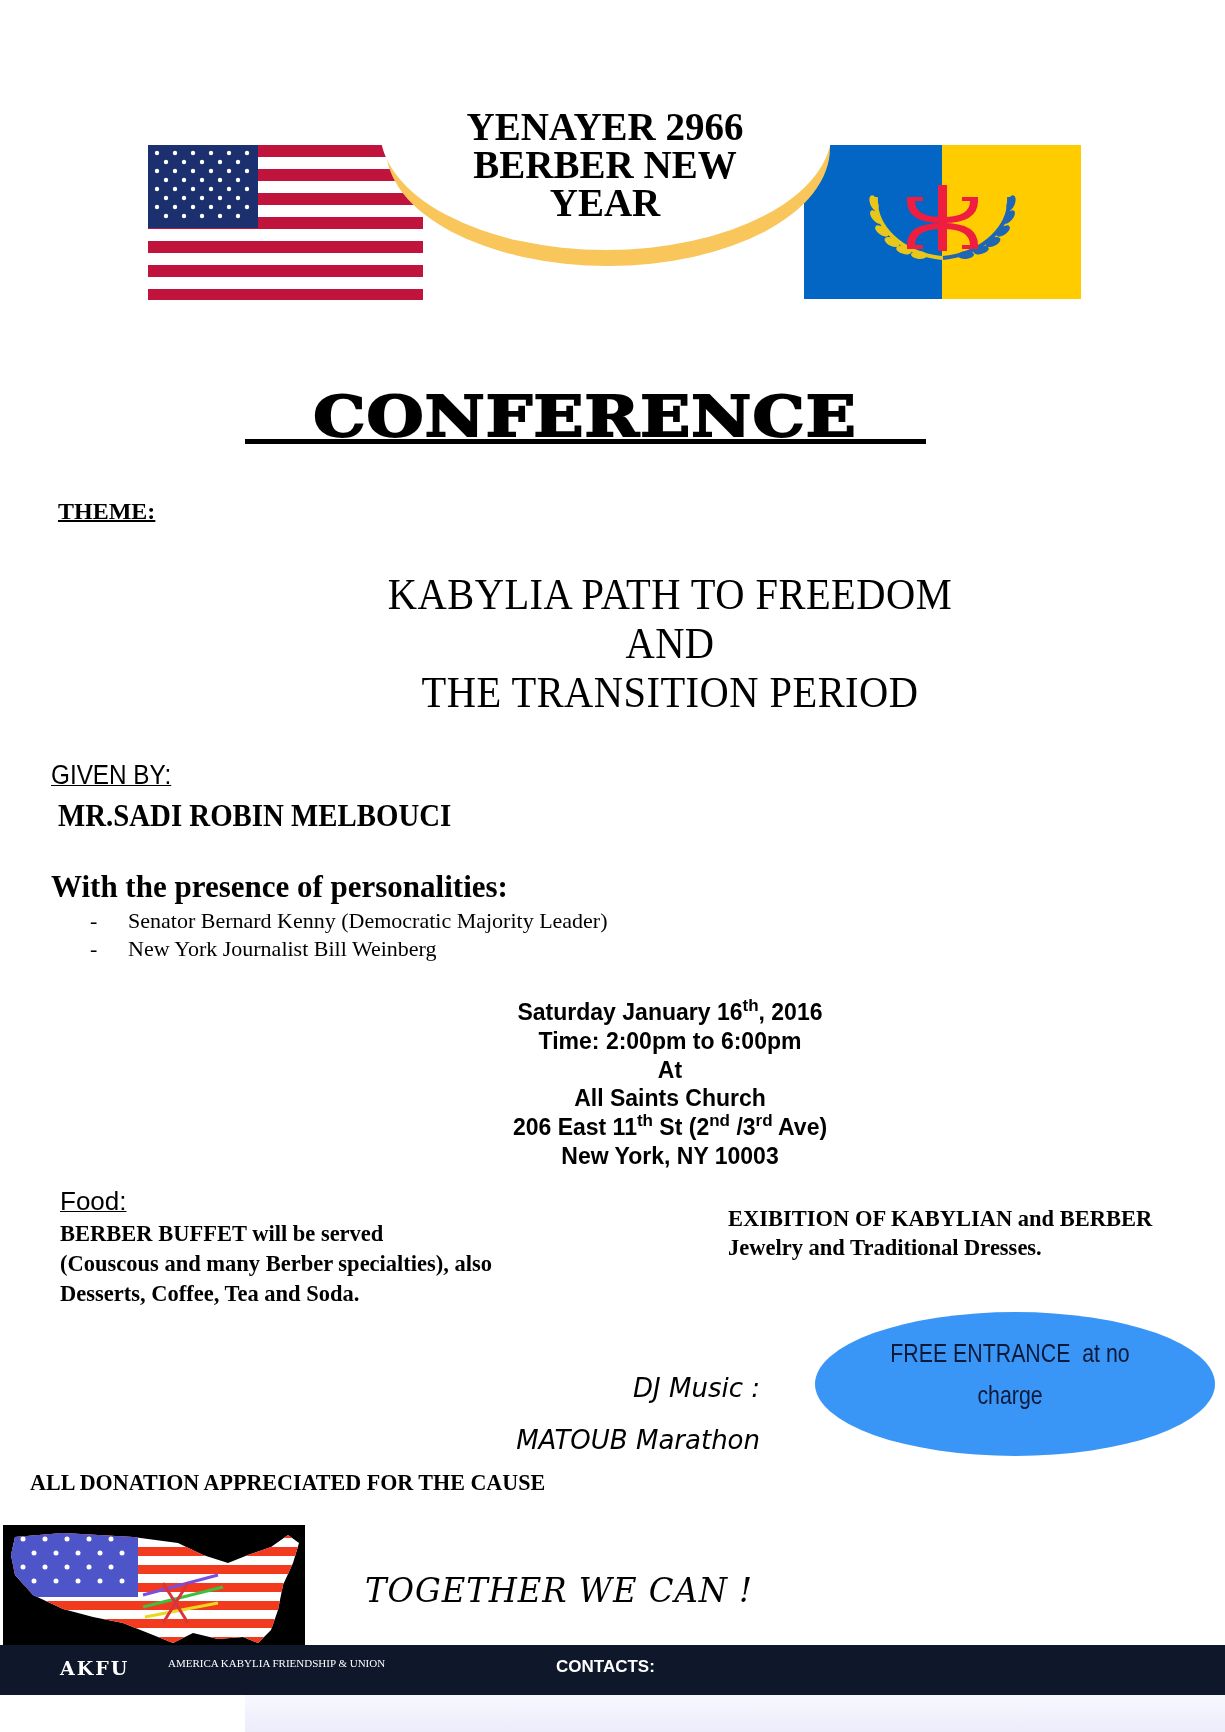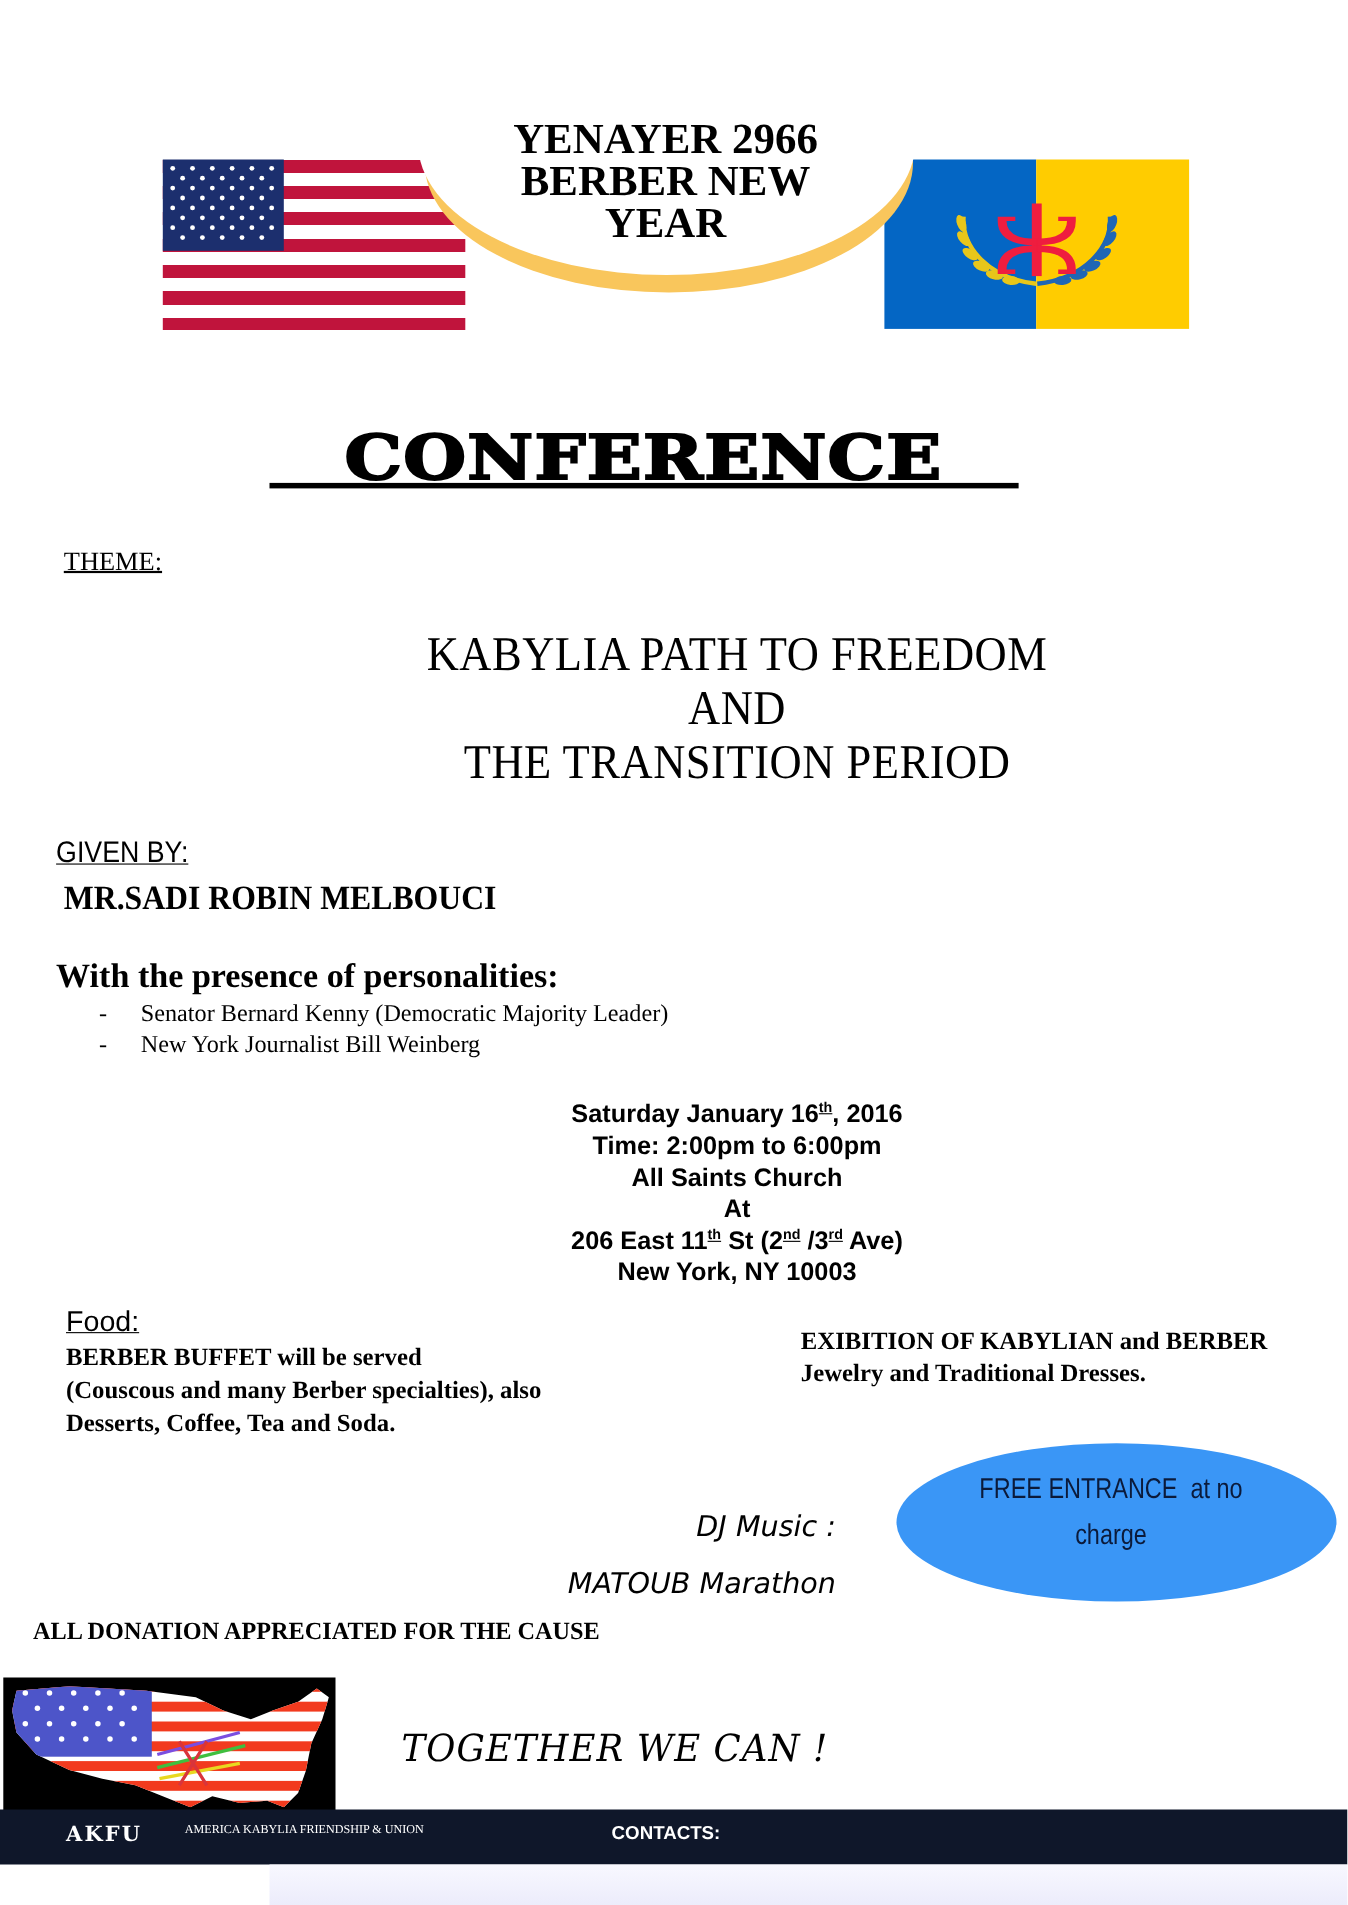--- a/index.html
+++ b/index.html
@@ -10,30 +10,30 @@
   .us-canton { position:absolute; left:0; top:0; width:110px; height:83px; background:#1c2f6e; }
   .us-canton svg { position:absolute; left:0; top:0; }
   .kab-flag { left:804px; top:145px; width:277px; height:154px; display:flex; }
   .kab-blue { width:138px; height:100%; background:#0466c4; }
   .kab-yellow { flex:1; height:100%; background:#ffcc00; }
   .kab-emblem { position:absolute; left:0; top:0; width:277px; height:154px; }
   .oval-wrap { left:376px; top:40px; width:460px; height:230px; }
   .title-lines { left:405px; top:108px; width:400px; text-align:center; font-family:"Liberation Serif", serif; font-weight:bold; font-size:39px; line-height:38px; }
   .conf { left:240px; top:388px; width:690px; text-align:center; font-family:"DejaVu Serif", serif; font-weight:900; font-size:56px; letter-spacing:1px; line-height:56px; -webkit-text-stroke:2px #000; transform:scaleX(1.17); transform-origin:center; }
   .conf-underline { left:245px; top:439px; width:681px; height:5px; background:#000; }
-  .theme-label { left:58px; top:498px; font-weight:normal; font-size:24px; text-decoration:underline; text-decoration-thickness:2px; }
+  .theme-label { left:58px; top:498px; font-weight:bold; font-size:24px; text-decoration:underline; text-decoration-thickness:2px; }
   .theme-lines { left:300px; top:570px; width:740px; text-align:center; font-family:"Liberation Serif", serif; font-size:44px; line-height:49px; letter-spacing:0.5px; transform:scaleX(0.92); }
   .given-label { left:51px; top:760px; font-family:"Liberation Sans", sans-serif; font-size:27px; text-decoration:underline; text-decoration-thickness:1px; transform:scaleX(0.9); transform-origin:left; }
   .speaker { left:58px; top:798px; font-weight:bold; font-size:31px; transform:scaleX(0.93); transform-origin:left; }
   .presence { left:51px; top:869px; font-weight:bold; font-size:31px; }
   .guest-list { left:90px; top:907px; list-style:none; margin:0; padding:0; font-size:22px; line-height:28px; }
   .guest-list li { display:flex; }
   .guest-list .dash { width:38px; }
   .event-block { left:470px; top:998px; width:400px; text-align:center; font-family:"Liberation Sans", sans-serif; font-weight:bold; font-size:23px; line-height:28.8px; }
-  .event-block sup { font-size:13px; line-height:0;text-decoration:underline; }
+  .event-block sup { font-size:17px; line-height:0; }
   .food-label { left:60px; top:1186px; font-family:"Liberation Sans", sans-serif; font-size:26px; text-decoration:underline; text-decoration-thickness:1px; }
   .food-lines { left:60px; top:1219px; font-weight:bold; font-size:22.5px; line-height:30px; }
   .exhibition { left:728px; top:1204px; font-weight:bold; font-size:22.5px; line-height:29px; }
   .free-ellipse { left:815px; top:1312px; width:400px; height:144px; border-radius:50%; background:#3a96f6; }
   .free-text { left:860px; top:1332px; width:300px; text-align:center; font-family:"Liberation Sans Narrow", "Liberation Sans", sans-serif; font-size:26px; line-height:42px; color:#0b1a3a; transform:scaleX(0.82); }
   .dj { left:420px; top:1362px; width:340px; text-align:right; font-family:"DejaVu Sans", sans-serif; font-size:26px; line-height:52px; font-style:italic; }
   .donation { left:30px; top:1470px; font-weight:bold; font-size:22.5px; transform:scaleX(0.98); transform-origin:left; }
   .map-img { left:3px; top:1525px; width:302px; height:122px; background:#000; overflow:hidden; }
   .together { left:365px; top:1570px; font-family:"DejaVu Serif", serif; font-style:italic; font-size:34px; letter-spacing:1px; transform:scaleX(0.95); transform-origin:left; }
   .footer-bar { left:0; top:1645px; width:1225px; height:50px; background:#0f172a; color:#fff; }
@@ -166,22 +166,22 @@
     </li>
   <li>
       <span class="dash">-</span>
       <span>New York Journalist Bill Weinberg</span>
     </li>
 </ul>
 
 <div class="abs event-block">
   <div><span>Saturday January 16</span><sup>th</sup><span>, 2016</span></div>
   <div>Time: 2:00pm to 6:00pm</div>
+  <div>At</div>
   <div>All Saints Church</div>
-  <div>At</div>
   <div><span>206 East 11</span><sup>th</sup><span> St (2</span><sup>nd</sup><span> /3</span><sup>rd</sup><span> Ave)</span></div>
   <div>New York, NY 10003</div>
 </div>
 
 <div class="abs food-label">Food:</div>
 <div class="abs food-lines">
   <div>BERBER BUFFET will be served</div>
   <div>(Couscous and many Berber specialties), also</div>
   <div>Desserts, Coffee, Tea and Soda.</div>
 </div>

